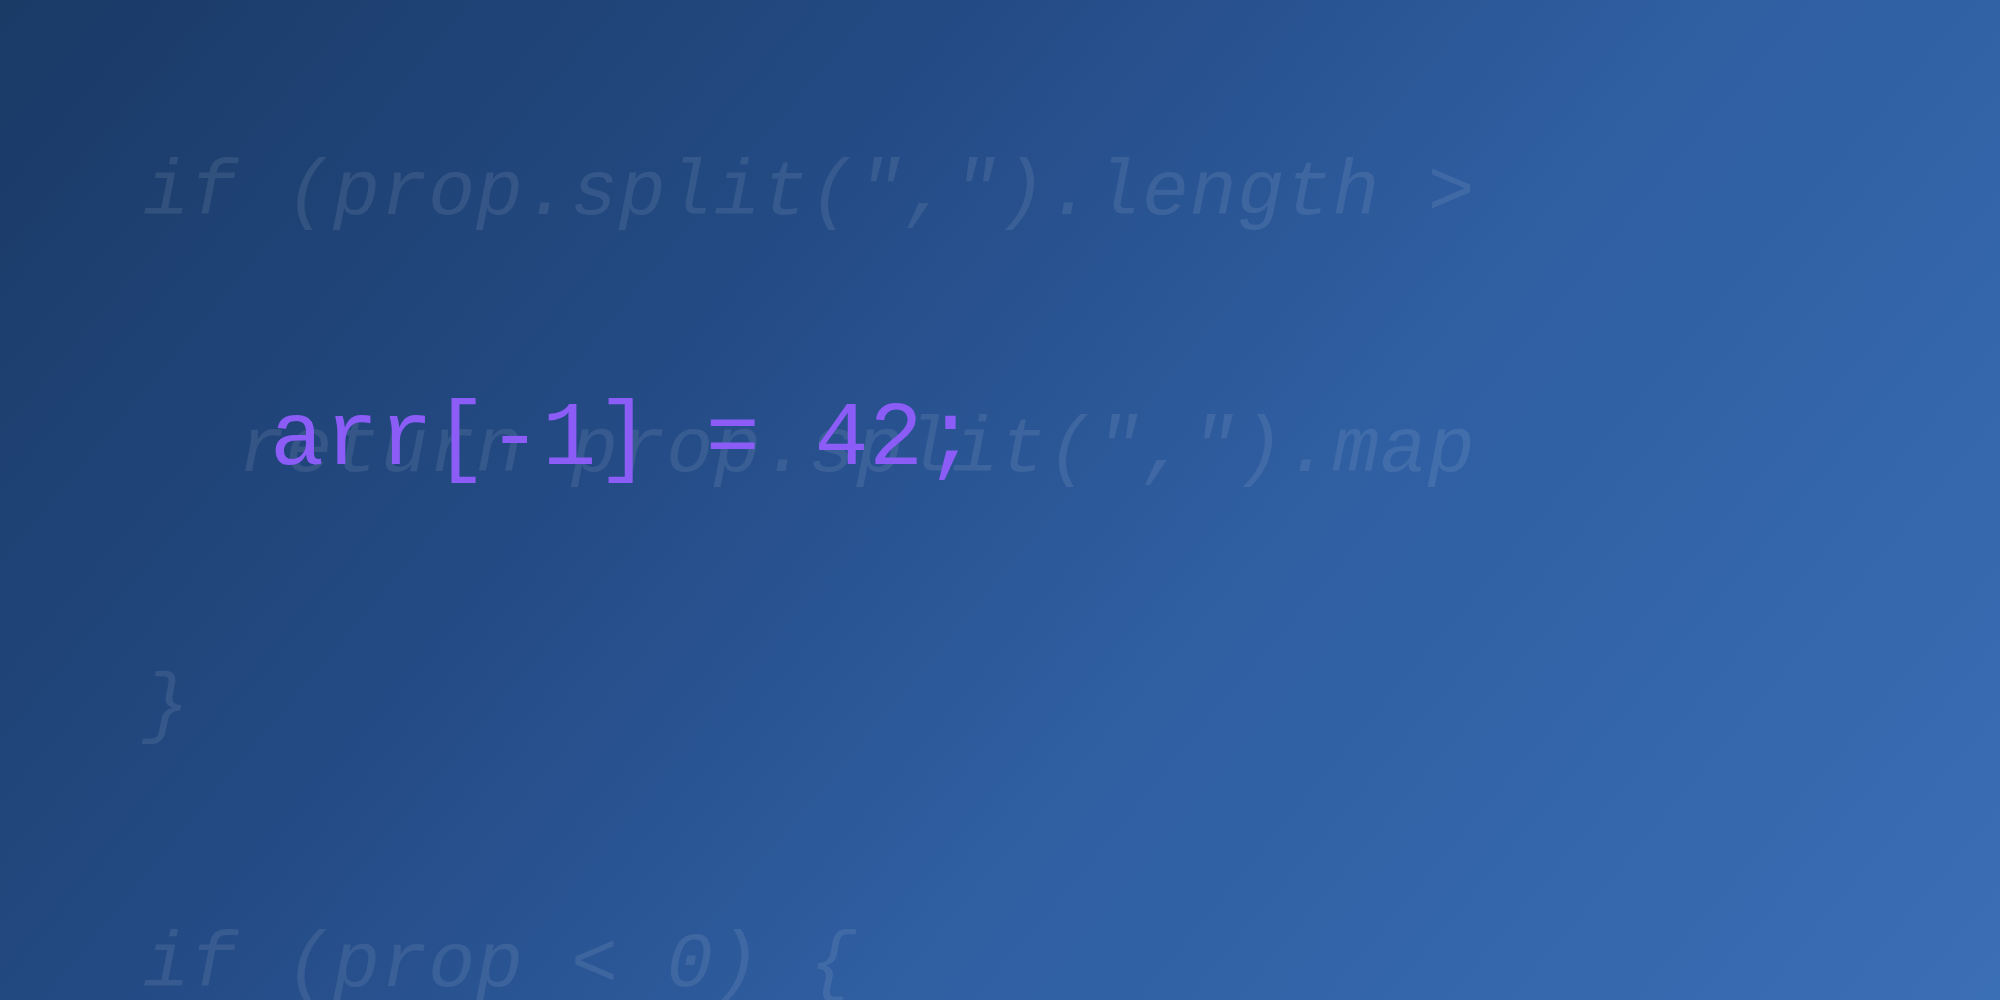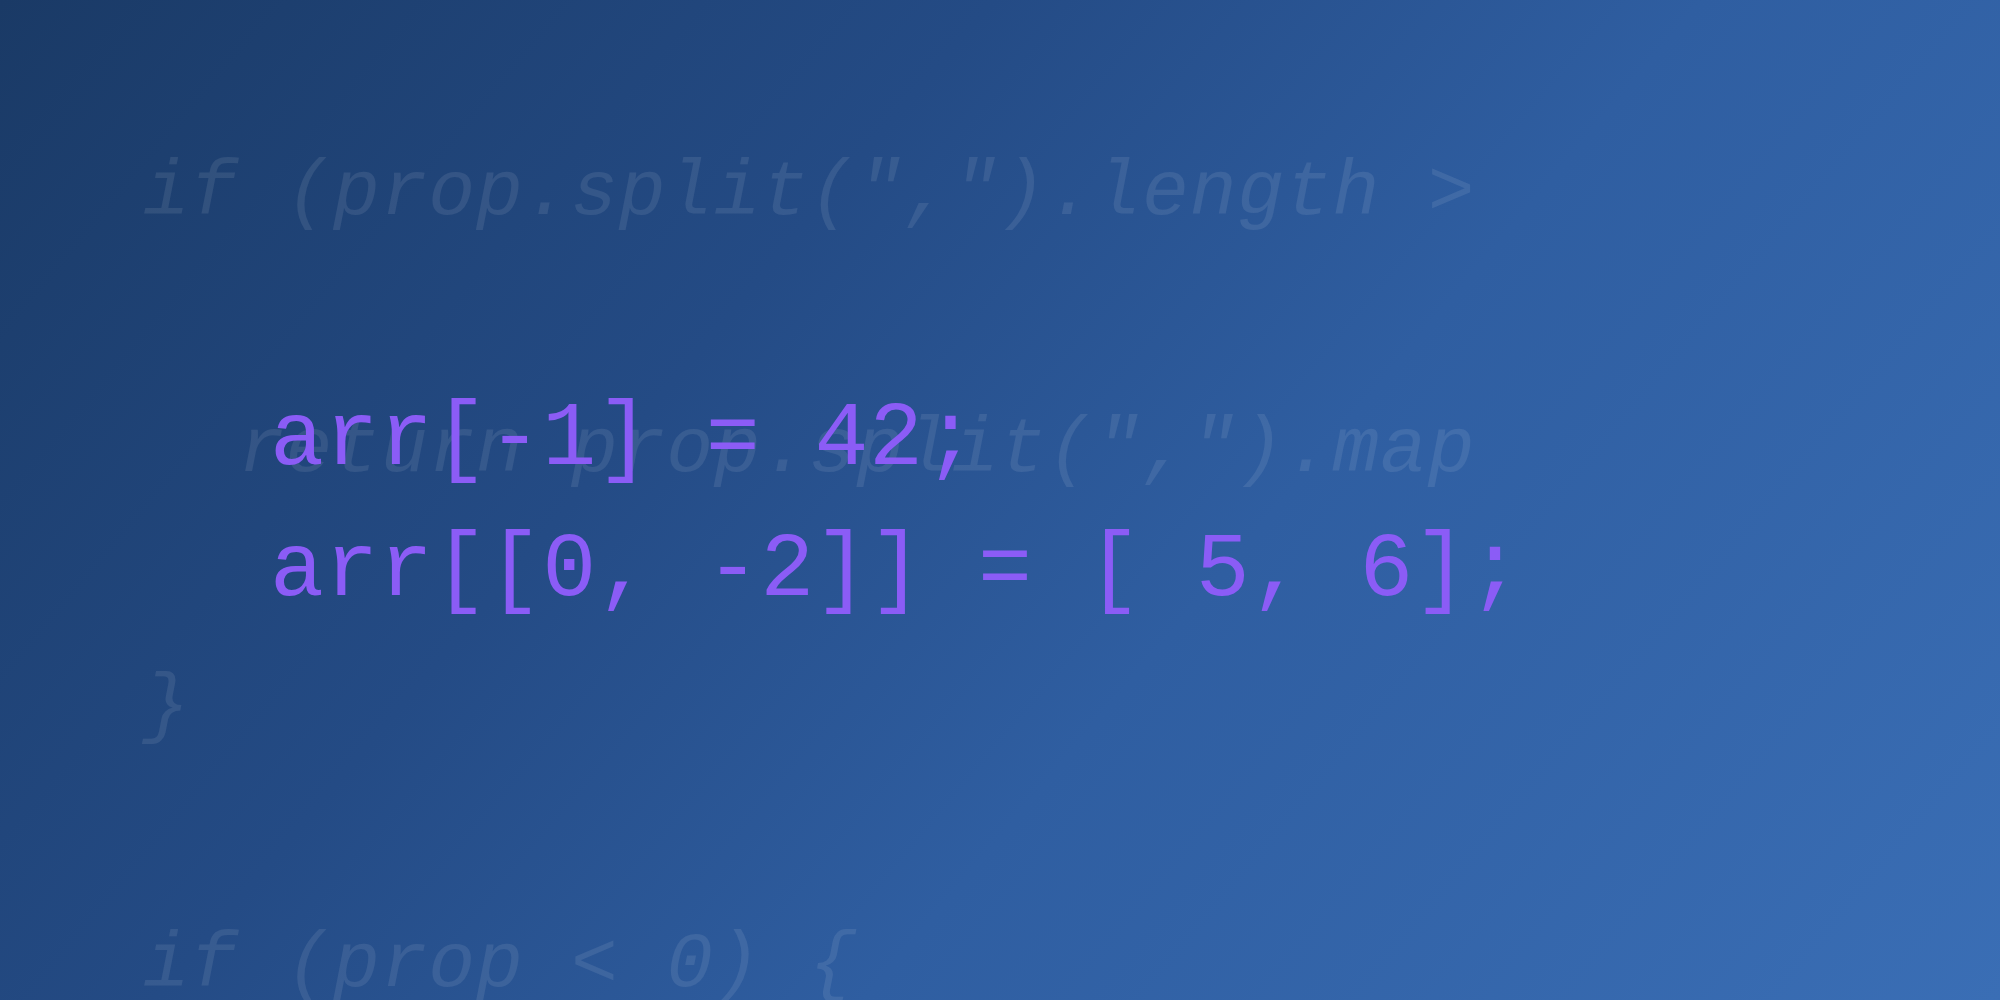--- a/index.html
+++ b/index.html
@@ -43,13 +43,13 @@
 <span class="line">     return prop.split(",").map</span>
 <span class="line">   }</span>
 <span class="line">   if (prop &lt; 0) {</span>
 
 
 
 <span class="line"></span>
 
 </div>
 
-<div class="fg-code"><div>arr[-1] = 42;</div><div>arr[[0, -2]] = [ 5, 6];</div></div>
+<div class="fg-code"><div>arr[-1] = 42;</div></div>
 
 </body></html>

